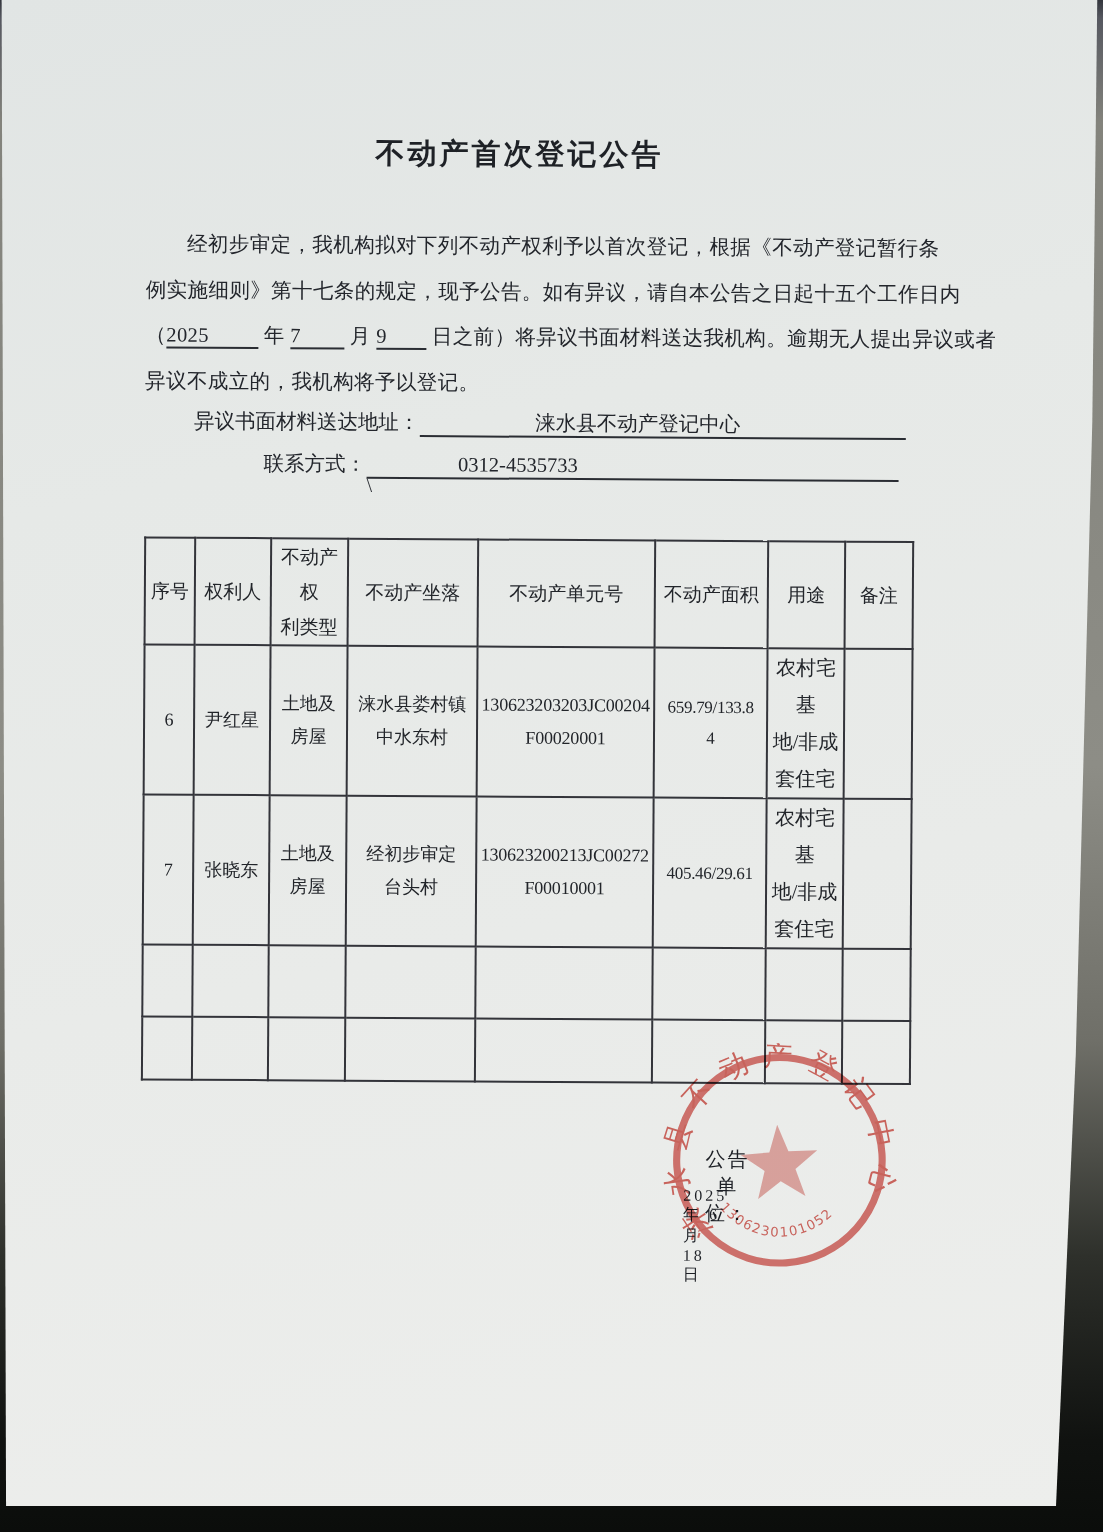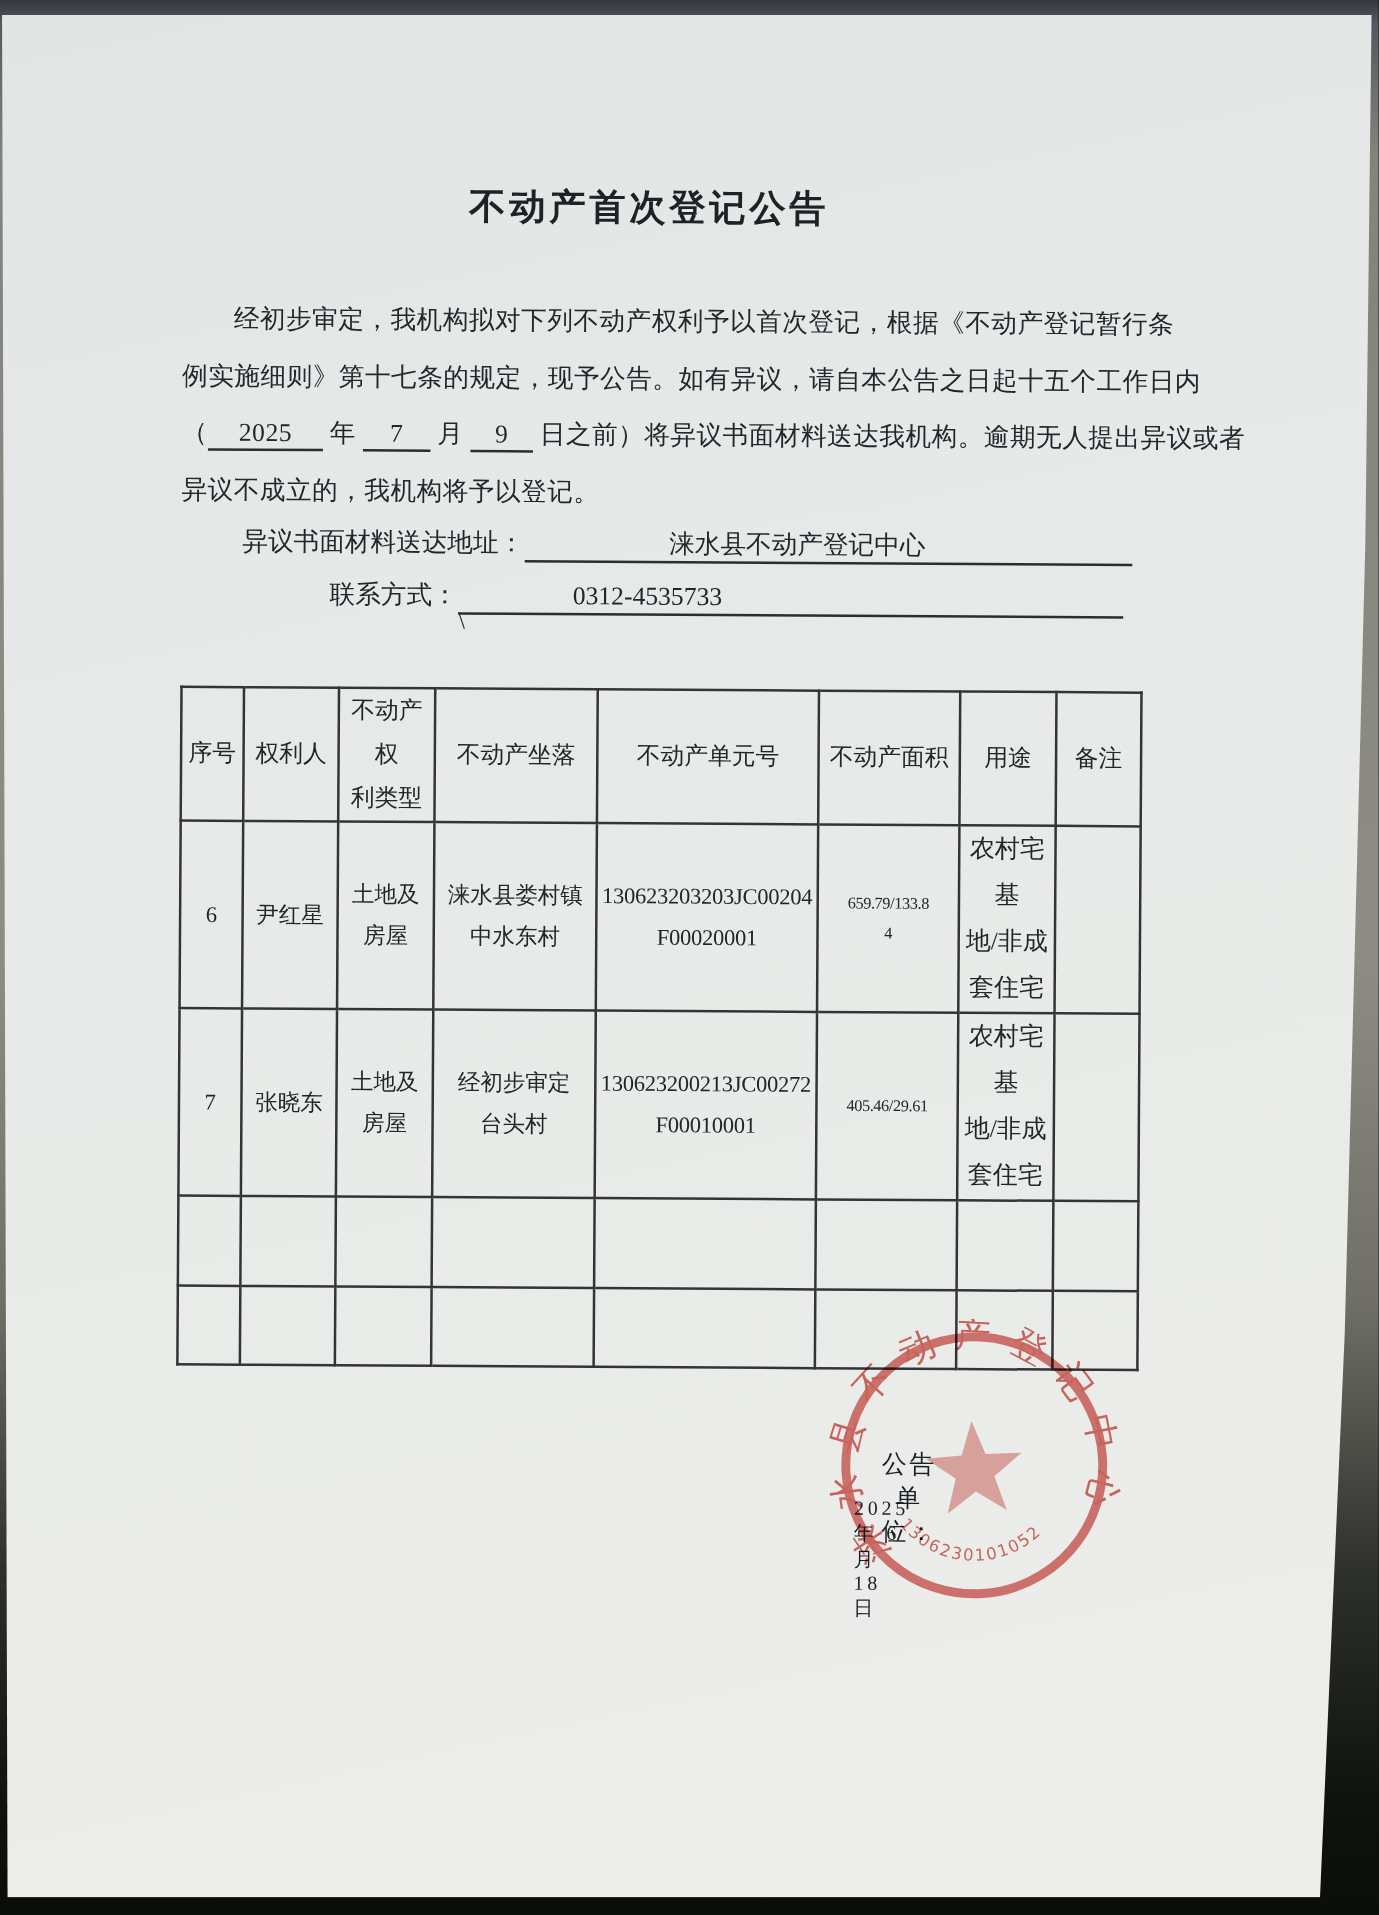--- a/index.html
+++ b/index.html
@@ -8,38 +8,38 @@
     font-family:"Liberation Serif","DejaVu Serif",serif;
     background:#0d0f0d;
   }
   
   .photo-bg{
     position:absolute;inset:0;
     background:linear-gradient(180deg,#33363d 0%,#565860 1.2%,#83837c 8%,#8d8d86 50%,#6f6f68 68%,#2e302b 82%,#101210 94%,#0b0d0b 100%);
   }
   
   .paper{
-    position:absolute;left:0;top:12px;width:1100px;height:1506px;
+    position:absolute;left:0;top:0;width:1100px;height:1506px;
     background:linear-gradient(168deg,#e1e5e4 0%,#e6e9e7 30%,#e9ebe9 60%,#edeeec 100%);
     clip-path:polygon(0.15% 0%,99.75% 0%,99.3% 28%,97.8% 70%,96% 100%,0.55% 100%);
     box-shadow:0 0 22px rgba(0,0,0,.4);
   }
   .content{position:absolute;inset:0;transform:rotate(.35deg);transform-origin:80px 80px;color:#23262c;}
 
   .doc-title{
     position:absolute;left:0;top:132px;width:1040px;text-align:center;
     font-family:"Liberation Sans","DejaVu Sans",sans-serif;
     font-size:29px;font-weight:bold;letter-spacing:3px;color:#1e2126;
   }
 
   .para{position:absolute;left:147px;top:221px;width:812px;font-size:20.5px;line-height:45.5px;letter-spacing:.4px;}
   .para .line{white-space:nowrap;}
   .para .indent{display:inline-block;width:41px;}
   .blank{
-    display:inline-block;text-align:center;border-bottom:2px solid #2a2d33;
+    display:inline-block;text-align:left;border-bottom:2px solid #2a2d33;
     line-height:24px;vertical-align:baseline;
   }
   .blank.b-year{width:92px;}
   .blank.b-month{width:54px;}
   .blank.b-day{width:50px;}
 
   .addr-row{position:absolute;left:196px;top:406px;width:740px;font-size:20.5px;white-space:nowrap;}
   .addr-line{
     display:inline-block;width:486px;border-bottom:2px solid #2a2d33;
     padding-left:116px;box-sizing:border-box;line-height:26px;vertical-align:baseline;
@@ -55,21 +55,21 @@
     position:absolute;left:147px;top:536px;border-collapse:collapse;table-layout:fixed;
     font-size:18px;color:#22252a;
   }
   table.announce th,table.announce td{
     border:2px solid #33343a;text-align:center;vertical-align:middle;
     white-space:pre-line;padding:0 2px;overflow:hidden;font-weight:normal;
     line-height:1.85;
   }
   table.announce th{font-size:19px;}
   td.cell-usage{font-size:20px;line-height:1.75;}
-  td.cell-area{font-size:13px;letter-spacing:-.3px;}
+  td.cell-area{font-size:17px;letter-spacing:-.3px;}
   td.cell-unit{font-size:18px;letter-spacing:-.2px;}
 
   .footer-block{position:absolute;left:0;top:0;}
   .unit-label{position:absolute;left:712px;top:1142px;font-size:20px;letter-spacing:2px;color:#1d2026;text-align:center;}
   .announce-date{position:absolute;left:690px;top:1183px;font-size:16px;letter-spacing:3px;color:#1d2026;}
 
   .stamp{
     position:absolute;left:669px;top:1039px;width:234px;height:234px;
     mix-blend-mode:multiply;opacity:.82;transform:rotate(-4deg);
   }

